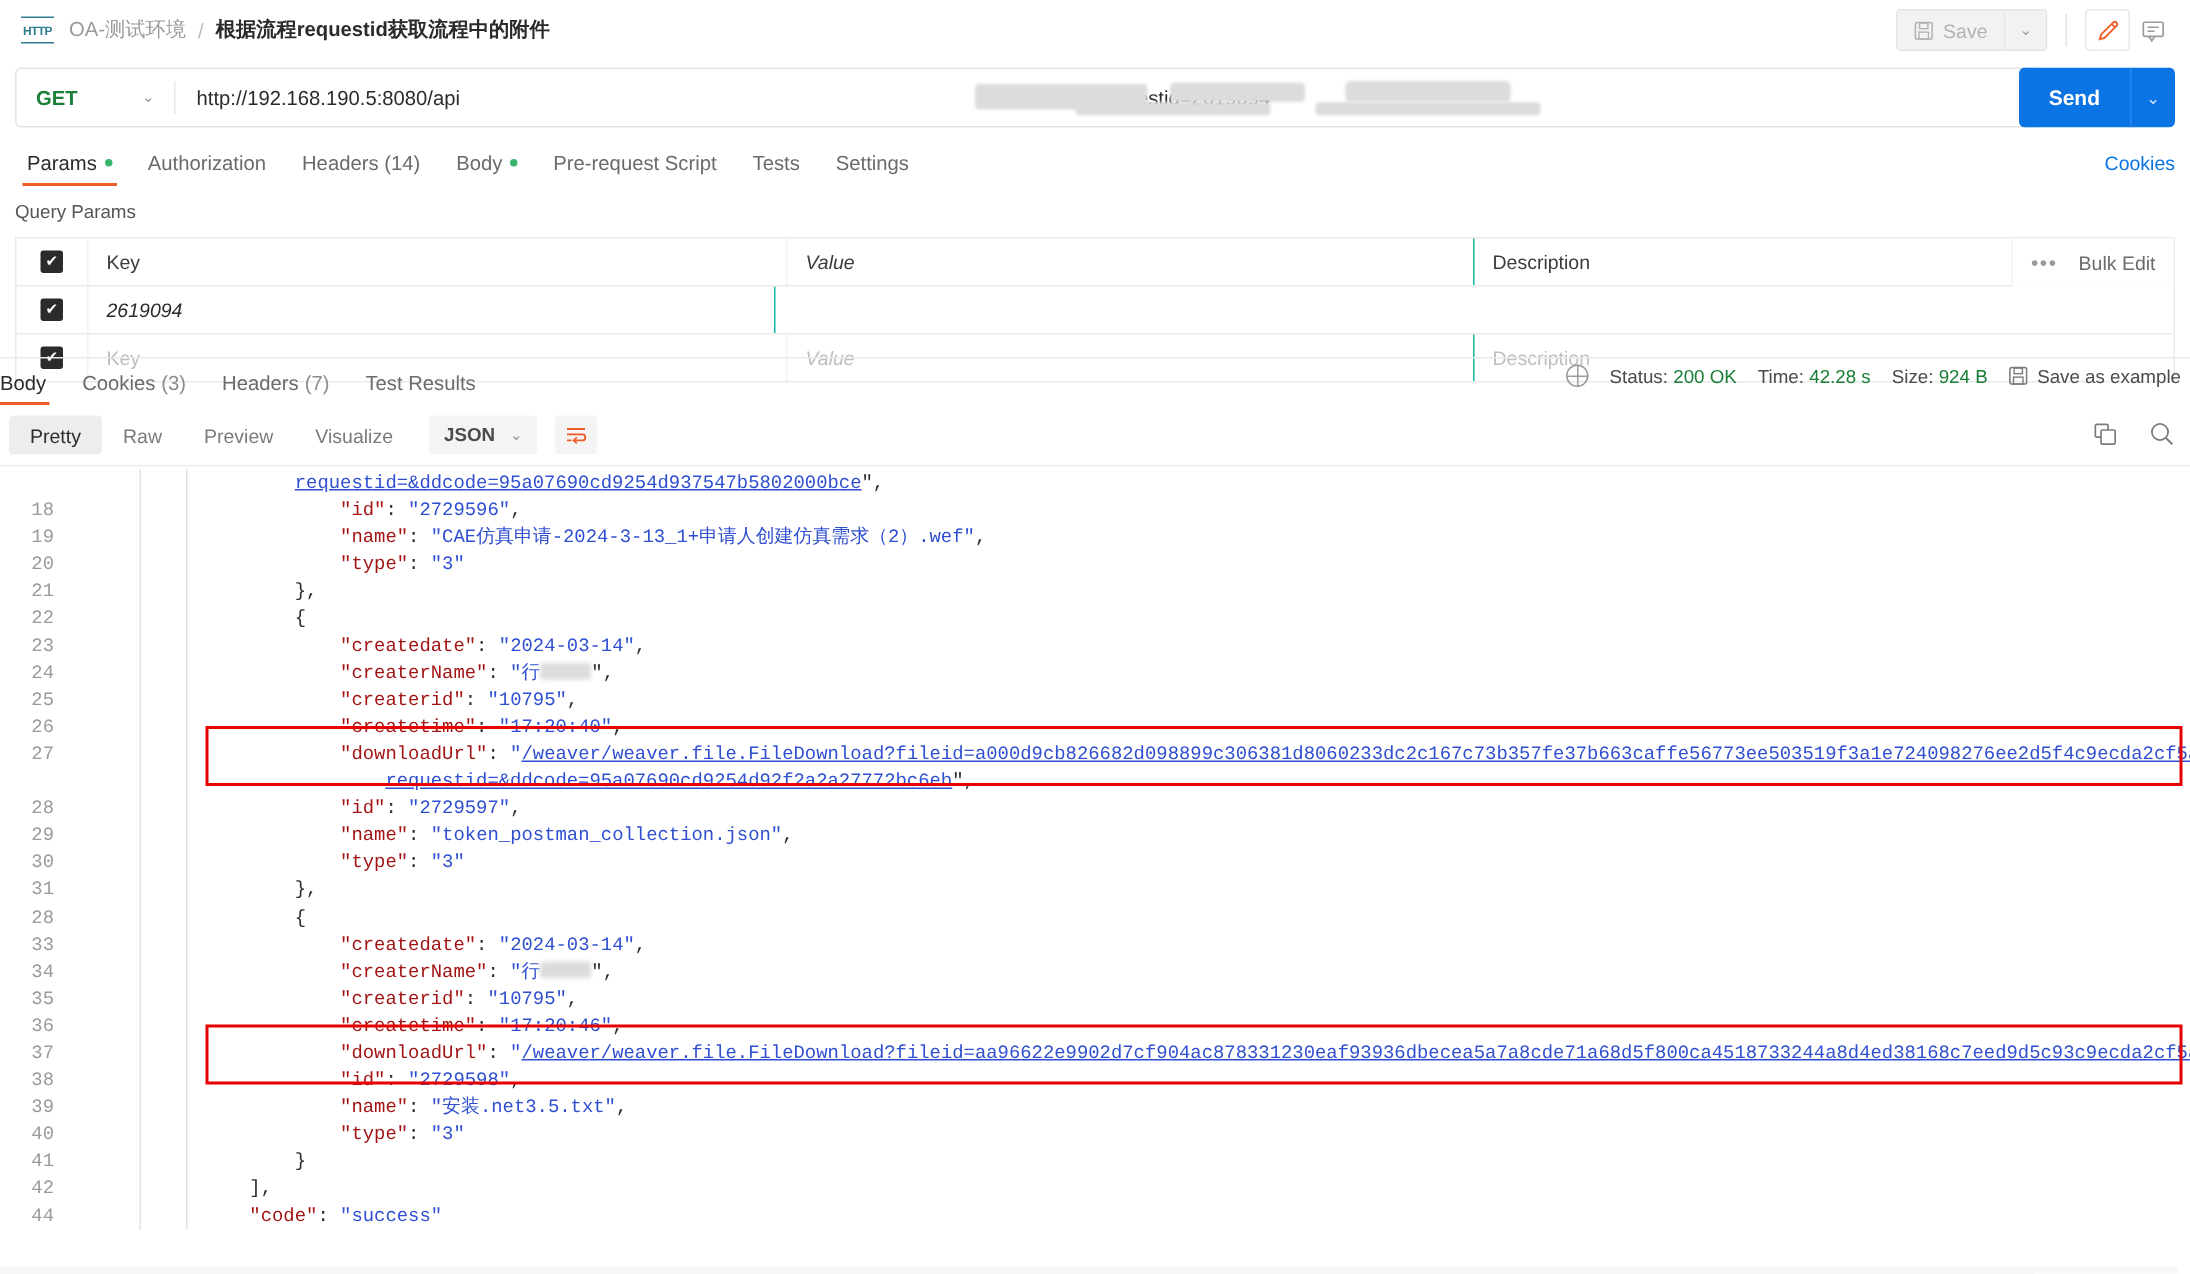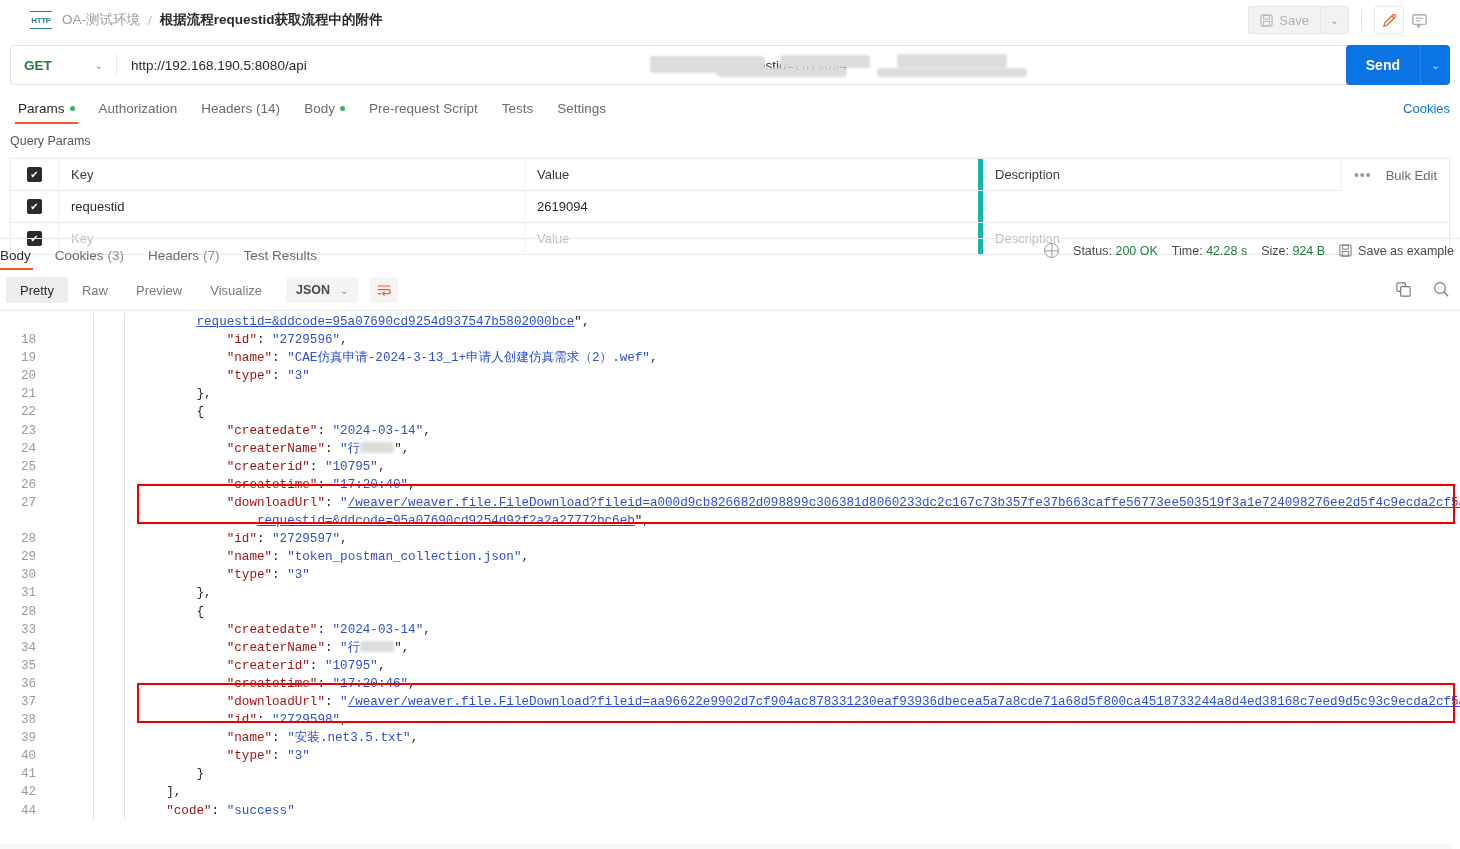--- a/index.html
+++ b/index.html
@@ -8,21 +8,21 @@
     background: #ffffff;
     font-family: "Liberation Sans", sans-serif;
     overflow: hidden;
     color: #2b2b2b;
   }
   .app { position: relative; width: 1460px; height: 849px; }
 
   
   .topbar {
     position: absolute; left: 0; top: 0; width: 1460px; height: 40px;
-    display: flex; align-items: center; padding: 0 26px;
+    display: flex; align-items: center; padding: 0 10px;
     background: #fff;
   }
   .http-icon {
     width: 22px; height: 18px; margin-left: 4px; margin-right: 10px;
     display: flex; align-items: center; justify-content: center;
     font-size: 8px; font-weight: bold; letter-spacing: -0.4px;
     color: #2e7d8f;
     border-top: 1.4px solid #2e7d8f; border-bottom: 1.4px solid #2e7d8f;
     font-family: "Liberation Sans", sans-serif;
   }
@@ -120,21 +120,21 @@
     border-right: 1px solid #f2f2f2;
   }
   .cbox {
     width: 15px; height: 15px; background: #2b2b2b; border-radius: 2px;
     display: flex; align-items: center; justify-content: center;
     color: #fff; font-size: 10px; line-height: 1;
   }
   .qp-key { width: 466px; padding: 0 12px; display: flex; align-items: center;
             font-size: 13px; border-right: 1px solid #f2f2f2; }
   .qp-val { width: 458px; padding: 0 12px; display: flex; align-items: center;
-            font-size: 13px; border-right: 5px solid #14b8a6; }
+            font-size: 13px; border-right: 1px solid #14b8a6; font-style: italic; }
   .qp-desc { flex: 1; padding: 0 12px; display: flex; align-items: center; font-size: 13px; }
   .qp-row.head .qp-key, .qp-row.head .qp-val, .qp-row.head .qp-desc { color: #3b3b3b; }
   .qp-row .qp-key.ph, .qp-row .qp-val.ph, .qp-row .qp-desc.ph { color: #bdbdbd; }
   .qp-actions {
     position: absolute; right: 0; top: 0; height: 32px; display: flex;
     align-items: center; gap: 14px; padding-right: 12px; padding-left: 12px;
     border-left: 1px solid #f2f2f2; background: #fff;
   }
   .dots { color: #9b9b9b; font-size: 14px; letter-spacing: 1px; }
   .bulk { color: #6b6b6b; font-size: 13px; }
@@ -348,21 +348,20 @@
       <div class="qp-actions">
         <span class="dots">•••</span>
         <span class="bulk">Bulk Edit</span>
       </div>
     </div>
 
     <div class="qp-row">
       <div class="qp-check">
         <span class="cbox">✔</span>
       </div>
-      <div class="qp-key">requestid</div>
       <div class="qp-val">2619094</div>
       <div class="qp-desc"></div>
     </div>
 
     <div class="qp-row">
       <div class="qp-check">
         <span class="cbox">✔</span>
       </div>
       <div class="qp-key ph">Key</div>
       <div class="qp-val ph">Value</div>

